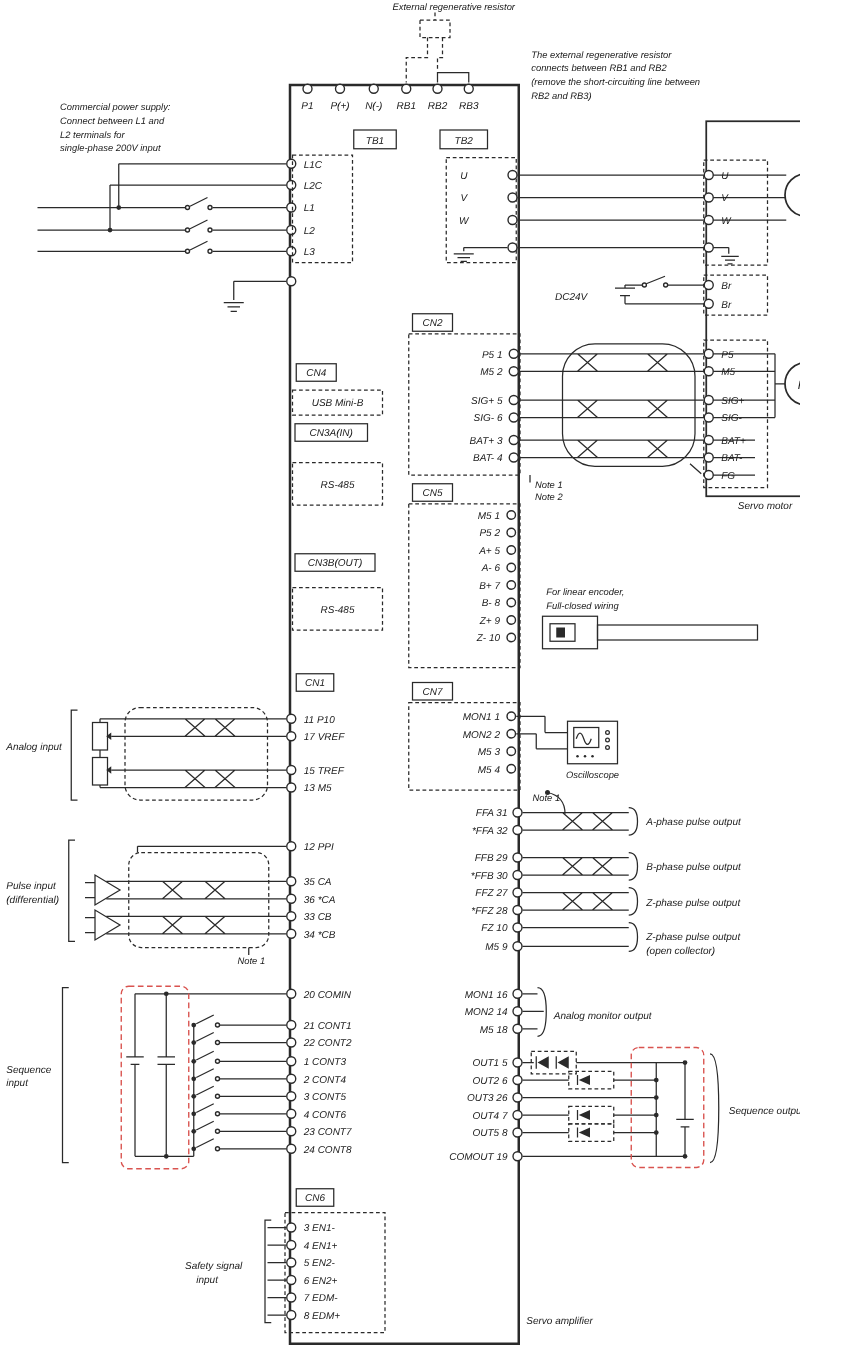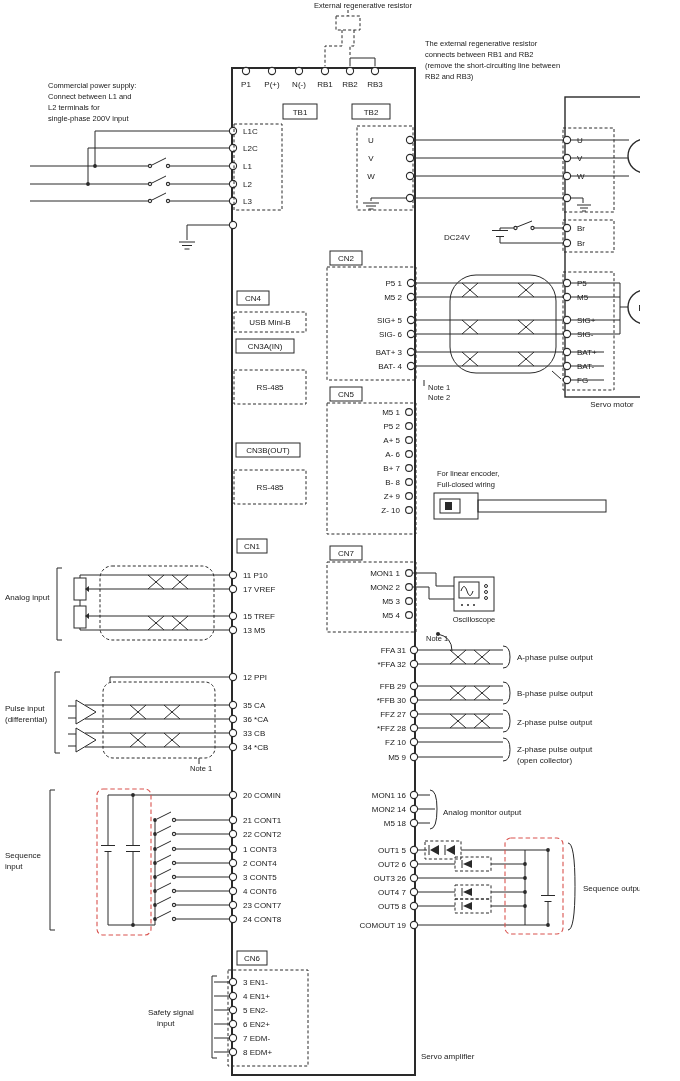--- a/index.html
+++ b/index.html
@@ -1,16 +1,16 @@
 <!DOCTYPE html>
 <html style="--line: #2a2a2a; --red: #d9534f; --text: #1a1a1a; --background: #ffffff;"><head>
 <meta charset="utf-8">
 <style>
   html,body{margin:0;padding:0;background:var(--background,#fff);}
-  .stage{position:relative;width:640px;height:1081px;background:var(--background,#fff);overflow:hidden;}
+  .stage{position:relative;width:640px;height:1081px;background:var(--background,#fff);overflow:hidden;font-style:italic;}
   svg{position:absolute;left:0;top:0;}
   text{font-family:"Liberation Sans","DejaVu Sans",sans-serif;fill:var(--text,#1a1a1a);stroke:none;}
   .t8{font-size:8px;}
   .t7{font-size:7.5px;}
   .t9{font-size:9.5px;}
   .t11{font-size:11px;}
   .wire{stroke:var(--line,#2a2a2a);stroke-width:1;fill:none;}
   .wire2{stroke:var(--line,#2a2a2a);stroke-width:2;fill:none;}
   .wire14{stroke:var(--line,#2a2a2a);stroke-width:1.4;fill:none;}
   .dash{stroke-dasharray:3 2.2;}

